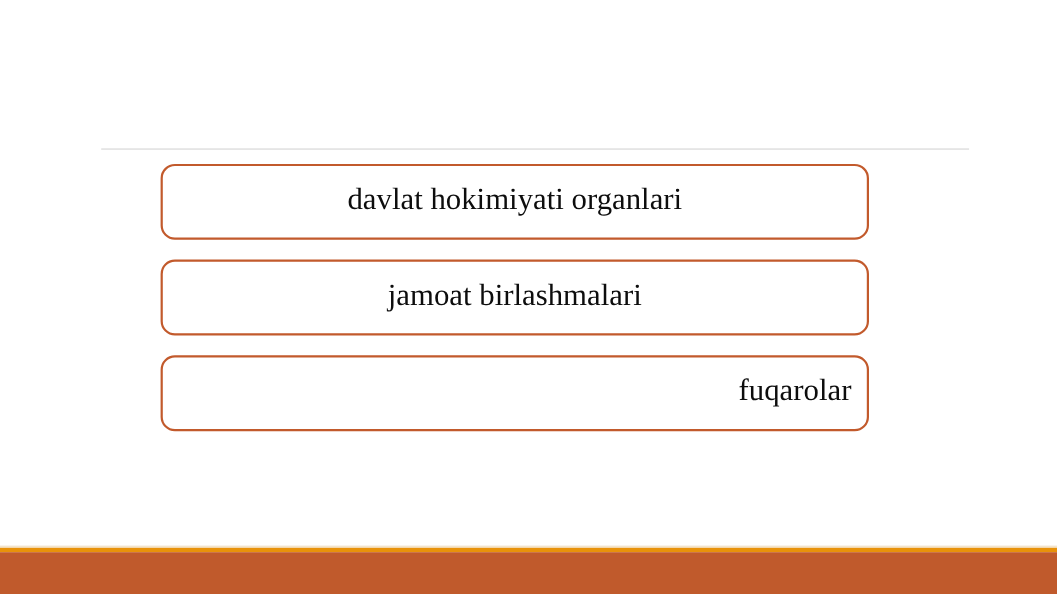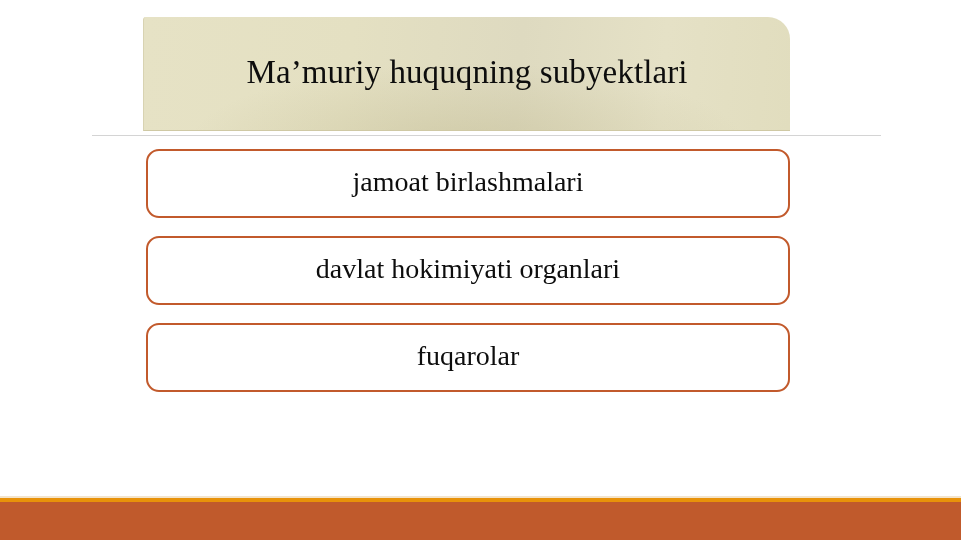--- a/index.html
+++ b/index.html
@@ -72,21 +72,21 @@
     width: 644px;
     height: 69px;
     margin-bottom: 18px;
     background: #ffffff;
     border: 2px solid #c25a2c;
     border-radius: 13px;
     display: flex;
     align-items: center;
     justify-content: center;
   }
-  .item-box:last-child { margin-bottom: 0; }
+  .item-box:last-child { margin-bottom: 0; justify-content: flex-end; }
   .item-text {
     font-size: 28px;
     color: #0d0d0d;
     line-height: 1.15;
     text-align: center;
     white-space: nowrap;
     padding: 0 14px 2px 14px;
   }
 
   
@@ -117,34 +117,31 @@
     width: 961px;
     height: 38px;
     background: #c05a2c;
   }
 </style>
 </head>
 <body>
 
 <div class="slide">
 
-  <div class="title-box">
-    <div class="title-text">Ma’muriy huquqning subyektlari</div>
-  </div>
 
   <div class="divider"></div>
 
   <div class="items">
 
     <div class="item-box">
-      <div class="item-text">jamoat birlashmalari</div>
+      <div class="item-text">davlat hokimiyati organlari</div>
     </div>
 
     <div class="item-box">
-      <div class="item-text">davlat hokimiyati organlari</div>
+      <div class="item-text">jamoat birlashmalari</div>
     </div>
 
 
     <div class="item-box">
       <div class="item-text">fuqarolar</div>
     </div>
 
   </div>
 
   <div class="footer-band">

